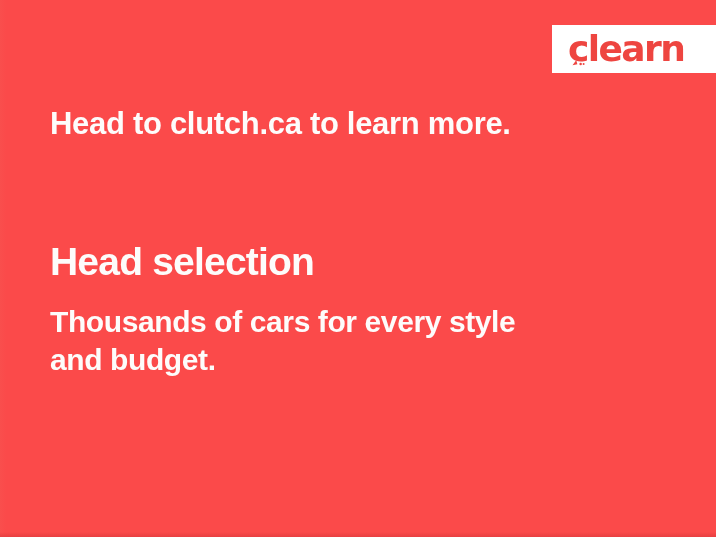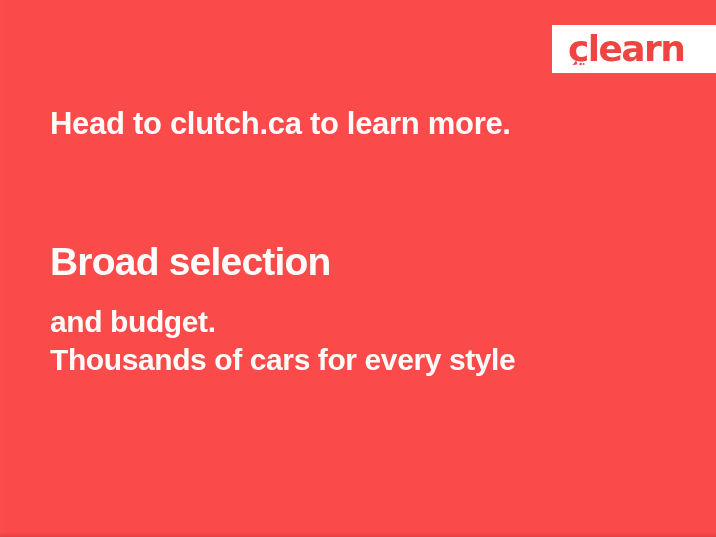--- a/index.html
+++ b/index.html
@@ -136,22 +136,22 @@
           <circle cx="8.6" cy="5.0" r="1.25" fill="#ee4540"></circle>
           <circle cx="11.6" cy="5.0" r="1.0" fill="#ee4540"></circle>
         </svg>
       </span>
       <span>learn</span>
     </div>
   </div>
 
   <div id="eyebrow">Head to clutch.ca to learn more.</div>
 
-  <div id="headline">Broad selection</div>
+  <div id="headline">Head selection</div>
 
   <div id="subhead">
+    <span class="sub-line">Thousands of cars for every style</span>
     <span class="sub-line">and budget.</span>
-    <span class="sub-line">Thousands of cars for every style</span>
   </div>
 
   <div id="bottom-edge"></div>
 
 </div>
 
 </body></html>

